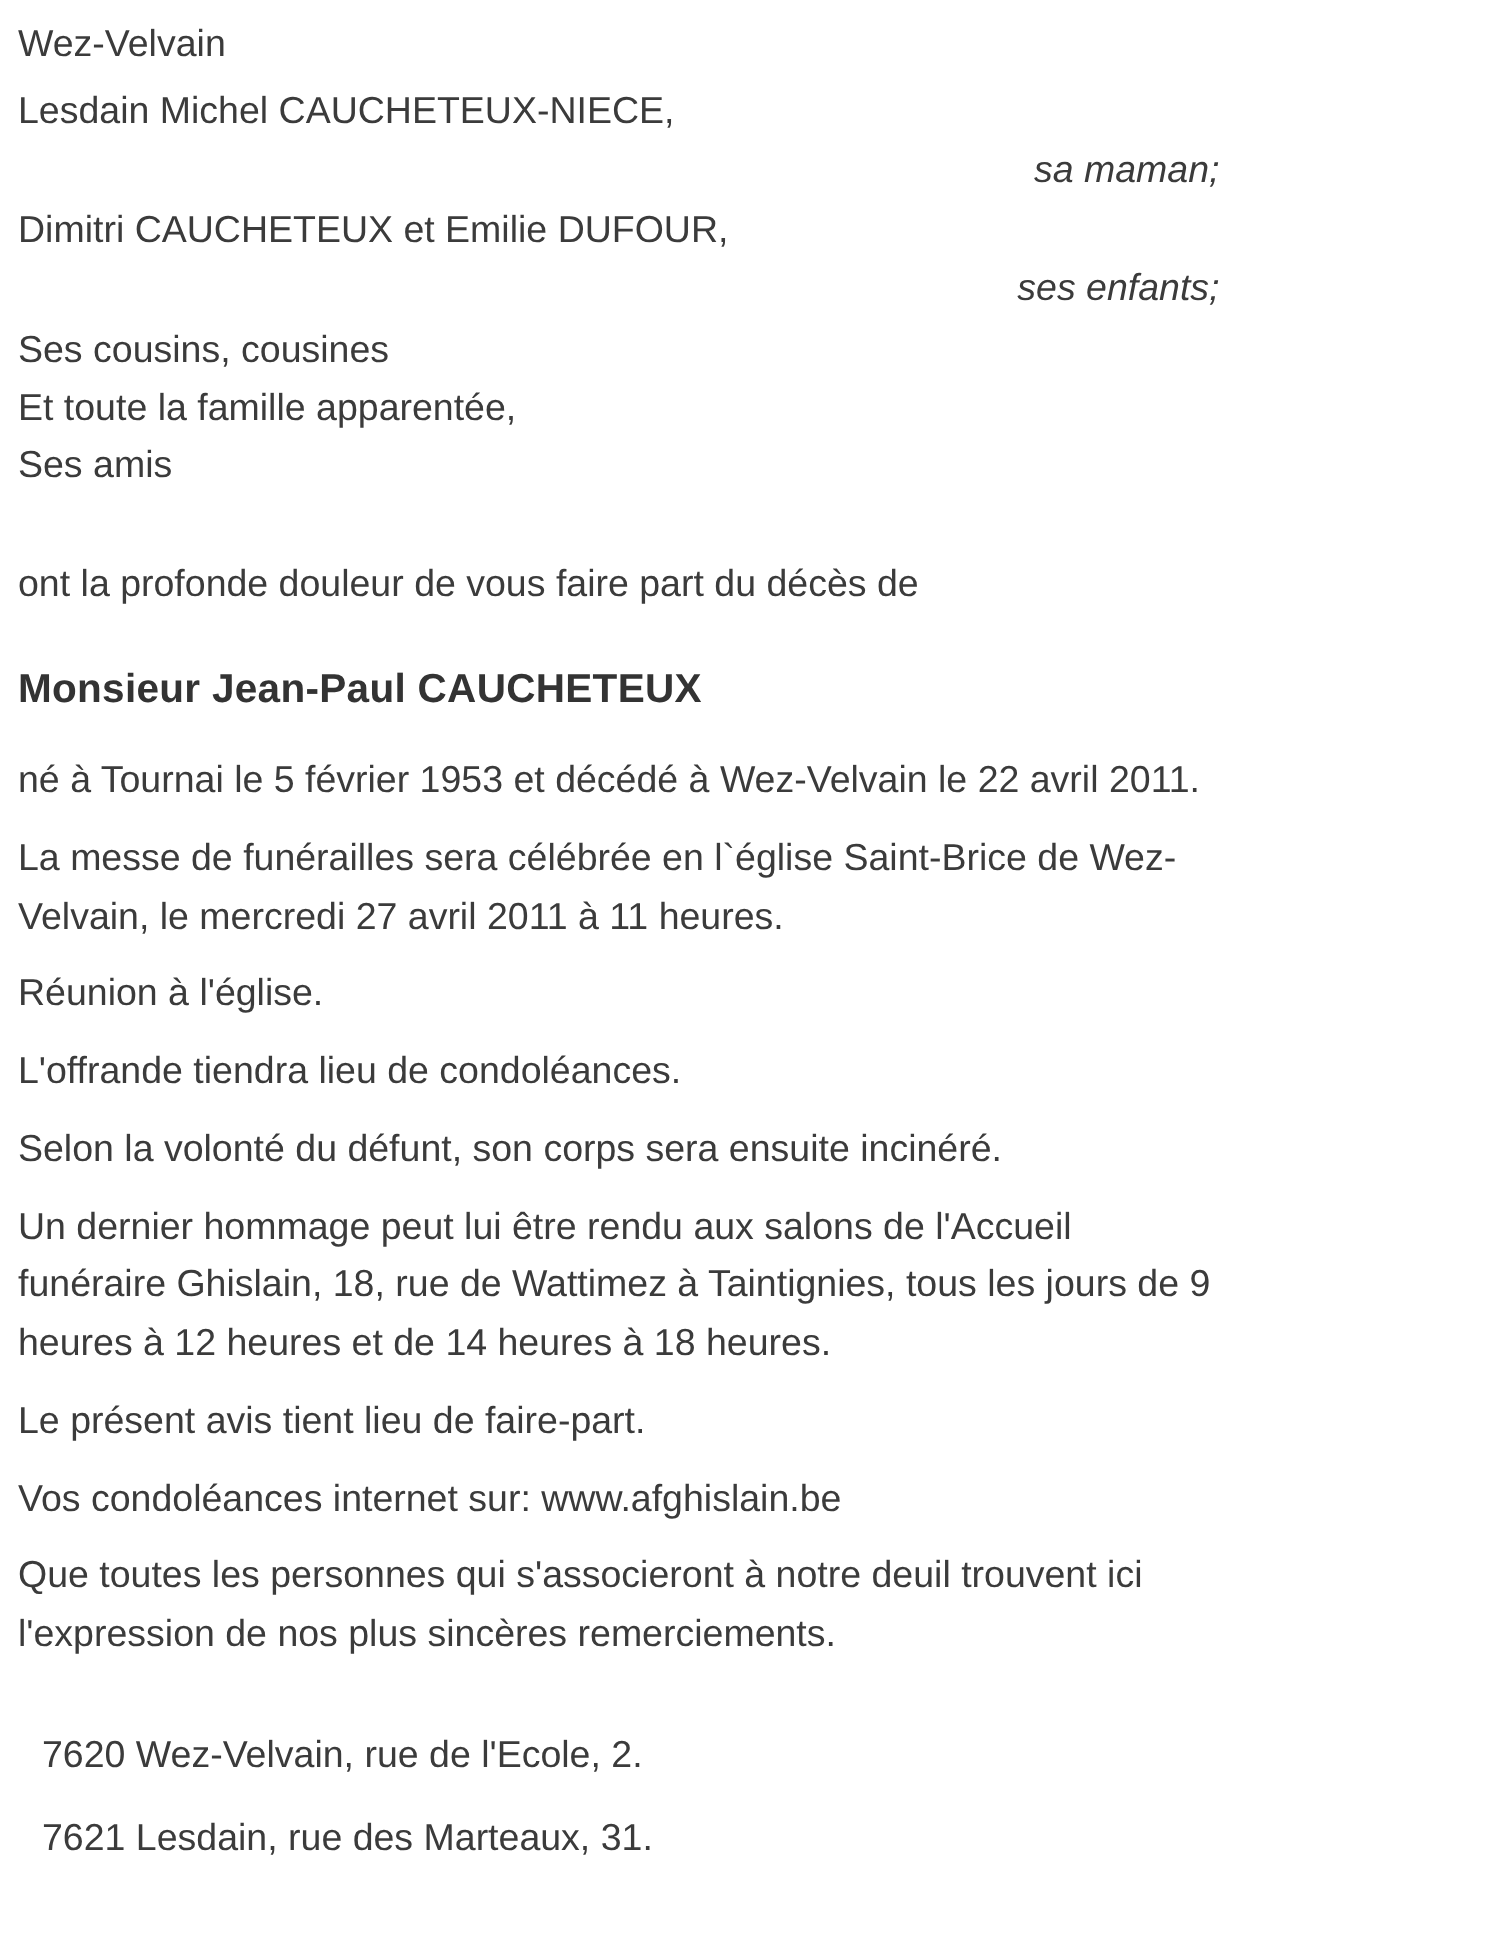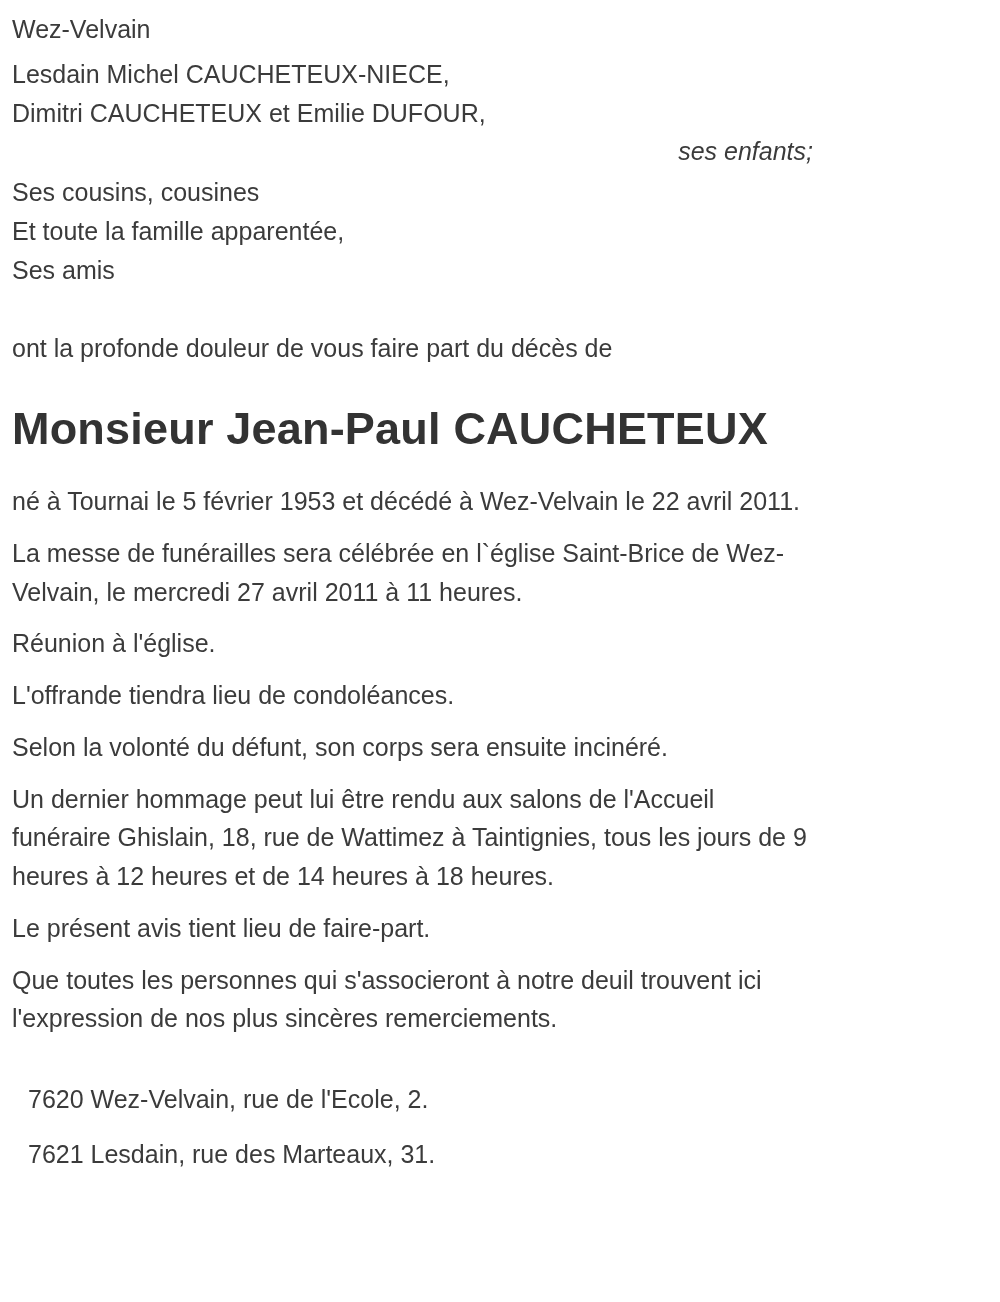--- a/index.html
+++ b/index.html
@@ -35,21 +35,21 @@
     font-style: italic;
   }
   .others p {
     margin: 0;
   }
   .announcement {
     margin: 40px 0 0 0;
   }
   h1.deceased {
     margin: 34px 0 26px 0;
-    font-size: 45px;
+    font-size: 27px;
     line-height: 1.2;
     font-weight: 700;
     color: #333333;
     letter-spacing: 0.2px;
   }
   .para {
     margin: 0 0 13px 0;
   }
   .bold-part {
     font-weight: 400;
@@ -63,20 +63,21 @@
 </style>
 </head>
 <body>
 
 <div class="page">
 
   <p class="line city">Wez-Velvain</p>
 
   <div>
     <p class="line family-name">Lesdain Michel CAUCHETEUX-NIECE,</p>
+    <p class="line relation">sa maman;</p>
 
     <p class="line family-name">Dimitri CAUCHETEUX et Emilie DUFOUR,</p>
     <p class="line relation">ses enfants;</p>
 
   </div>
 
   <div class="others">
     <p class="line">Ses cousins, cousines</p>
     <p class="line">Et toute la famille apparentée,</p>
     <p class="line">Ses amis</p>
@@ -88,20 +89,21 @@
 
   <p class="para">né à Tournai le 5 février 1953 et décédé à Wez-Velvain le 22 avril 2011.</p>
 
   <p class="para"><span class="bold-part">La messe de funérailles sera célébrée en l`église Saint-Brice de Wez-Velvain, le mercredi 27 avril 2011 à 11 heures</span><span>.</span></p>
 
   <p class="para">Réunion à l'église.</p>
   <p class="para">L'offrande tiendra lieu de condoléances.</p>
   <p class="para">Selon la volonté du défunt, son corps sera ensuite incinéré.</p>
   <p class="para">Un dernier hommage peut lui être rendu aux salons de l'Accueil funéraire Ghislain, 18, rue de Wattimez à Taintignies, tous les jours de 9 heures à 12 heures et de 14 heures à 18 heures.</p>
   <p class="para">Le présent avis tient lieu de faire-part.</p>
+  <p class="para">Vos condoléances internet sur: www.afghislain.be</p>
   <p class="para">Que toutes les personnes qui s'associeront à notre deuil trouvent ici l'expression de nos plus sincères remerciements.</p>
 
   <div class="addresses">
     <p>7620 Wez-Velvain, rue de l'Ecole, 2.</p>
     <p>7621 Lesdain, rue des Marteaux, 31.</p>
   </div>
 
 </div>
 
 </body></html>

